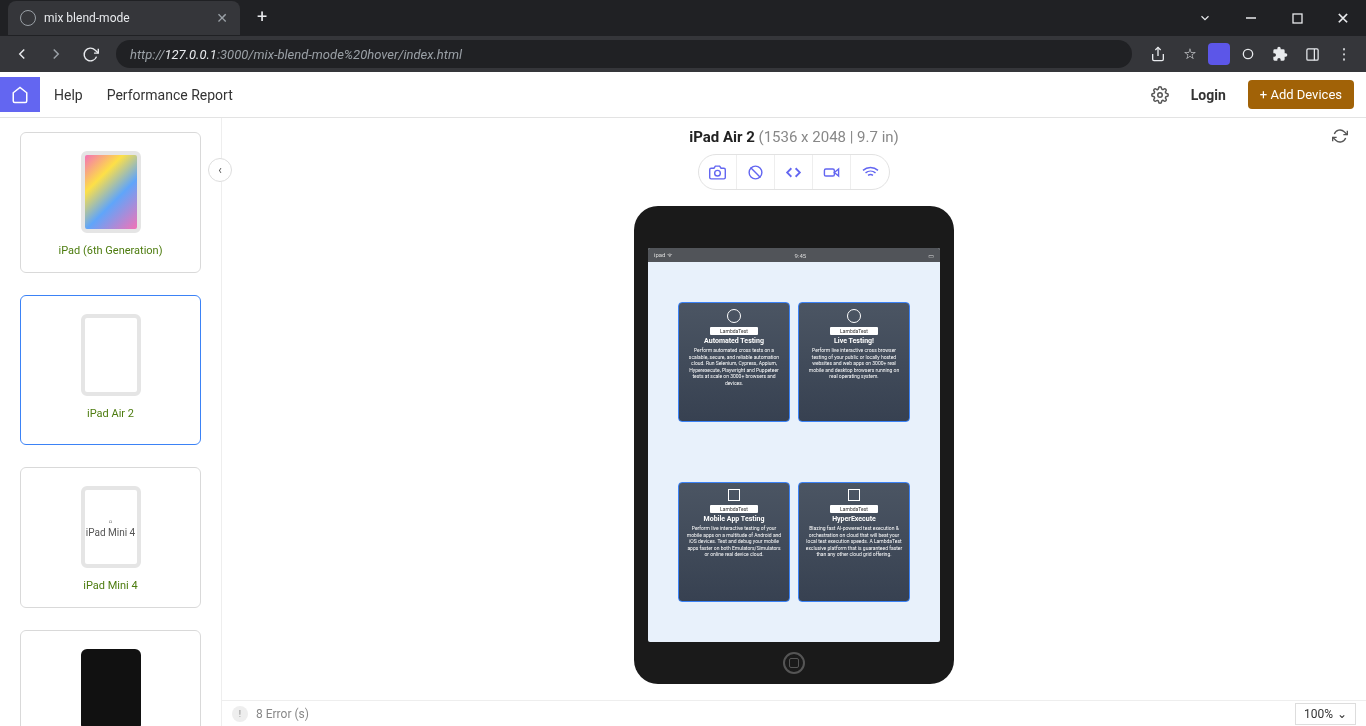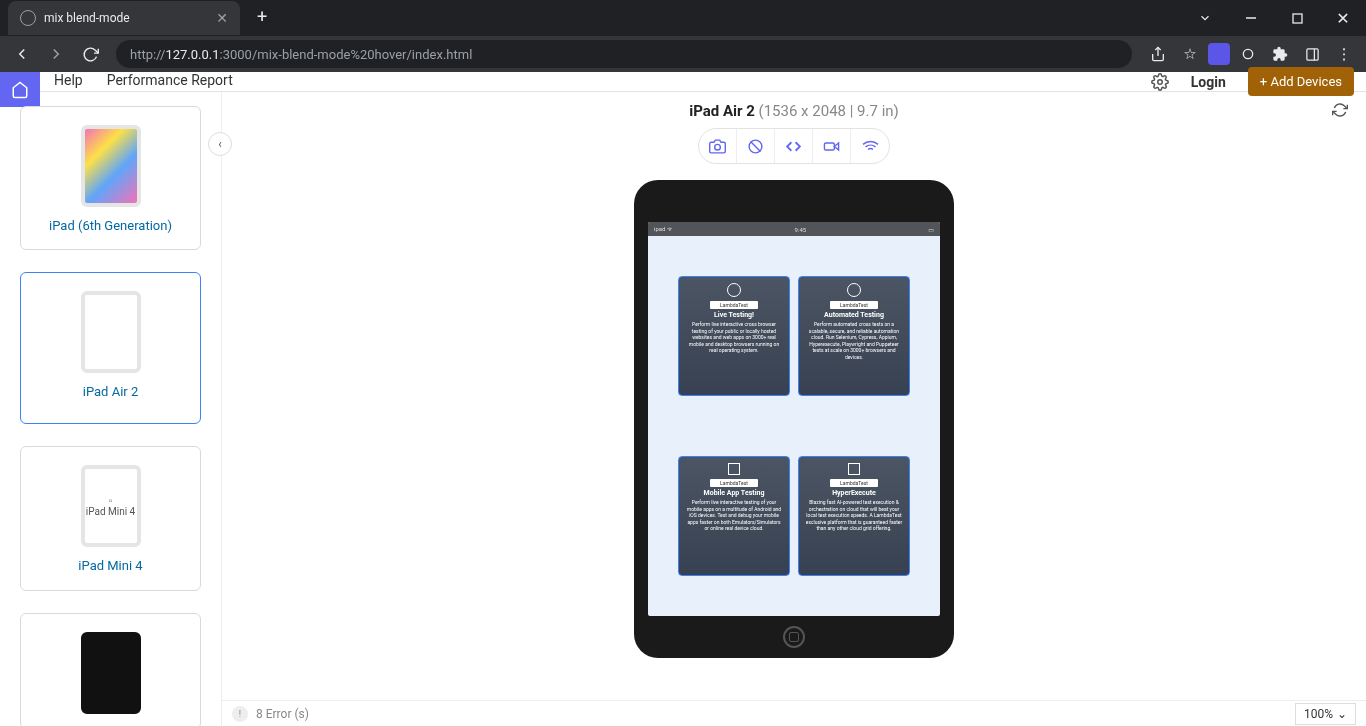--- a/index.html
+++ b/index.html
@@ -10,45 +10,45 @@
 .tab { display:flex; align-items:center; gap:8px; background:#35363a; color:#e8eaed; height:34px; padding:0 12px; border-radius:8px 8px 0 0; width:232px; font-size:12px; }
 .tab .globe { width:16px; height:16px; border:1.5px solid #9aa0a6; border-radius:50%; position:relative; }
 .tab .close { margin-left:auto; font-size:14px; color:#9aa0a6; }
 .newtab { width:28px; height:28px; display:flex; align-items:center; justify-content:center; color:#e8eaed; font-size:18px; margin-left:8px; margin-bottom:3px; }
 .window-controls { margin-left:auto; display:flex; gap:0; }
 .window-controls div { width:46px; height:34px; display:flex; align-items:center; justify-content:center; color:#e8eaed; }
 
 .toolbar { height:36px; background:#35363a; display:flex; align-items:center; padding:0 8px; gap:6px; }
 .nav-btn { width:28px; height:28px; display:flex; align-items:center; justify-content:center; color:#9aa0a6; border-radius:50%; }
 .nav-btn.active { color:#e8eaed; }
-.omnibox { flex:1; height:28px; background:#202124; border-radius:14px; display:flex; align-items:center; padding:0 14px; color:#9aa0a6; font-size:13px; margin:0 6px; }
+.omnibox { flex:1; height:28px; background:#202124; border-radius:14px; display:flex; align-items:center; padding:0 14px; color:#9aa0a6; font-size:13px; margin:0 6px;font-style:italic; }
 .omnibox .host { color:#e8eaed; }
 .toolbar-icons { display:flex; align-items:center; gap:4px; }
 .tbicon { width:28px; height:28px; display:flex; align-items:center; justify-content:center; color:#e8eaed; font-size:15px; }
 .tbicon.indigo { background:#5c56e8; border-radius:4px; width:22px; height:22px; }
 
 
 .page { position:absolute; top:72px; left:0; right:0; bottom:0; background:#fff; display:flex; flex-direction:column; }
-.app-header { height:20px; border-bottom:1px solid #e3e3e3; display:flex; }
+.app-header { height:46px; border-bottom:1px solid #e3e3e3; display:flex; align-items:center; }
 .home-btn { width:40px; height:35px; background:#6366f1; display:flex; align-items:center; justify-content:center; }
 .menu-items { display:flex; gap:24px; margin-left:14px; }
 .menu-items span { font-size:14px; color:#333; }
 .header-right { margin-left:auto; display:flex; align-items:center; gap:22px; padding-right:12px; }
 .gear { color:#555; }
 .login { font-size:14px; color:#333;font-weight:bold; }
 .add-btn { background:#a16207; color:#fff; border:none; padding:7px 12px; border-radius:4px; font-size:13px; }
 
 .app-body { flex:1; display:flex; position:relative; overflow:hidden; }
 
 
 .sidebar { width:222px; border-right:1px solid #eee; padding:14px 20px; display:flex; flex-direction:column; gap:22px; overflow-y:auto; }
 .device-card { border:1px solid #d9d9d9; border-radius:6px; padding:18px 10px 14px; display:flex; flex-direction:column; align-items:center; gap:10px; cursor:pointer; }
 .device-card.selected { border:1.5px solid #3b82f6; padding-bottom:22px; }
 .device-card .thumb { width:60px; height:82px; background:#f3f3f3; border:4px solid #e5e5e5; border-radius:6px; display:flex; align-items:center; justify-content:center; overflow:hidden; }
-.device-card .label { font-size:13px; color:#0369a1; text-align:left; line-height:1.4; }
+.device-card .label { font-size:11px; color:#4d7c0f; text-align:left; line-height:1.4; }
 .thumb.ipad6 { background:linear-gradient(135deg,#f472b6 0%,#fde047 30%,#60a5fa 60%,#f472b6 100%); }
 .thumb.air2 { background:#fff; display:grid; grid-template-columns:repeat(4,1fr); grid-template-rows:repeat(5,1fr); gap:2px; padding:3px; }
 .thumb.air2 i { background:#6b7280; border-radius:2px; }
 .thumb.mini4 { background:#fff; font-size:10px; color:#555; flex-direction:column; text-align:center; }
 .thumb.dark { background:#111; border-color:#111; }
 
 
 .collapse-handle { position:absolute; left:208px; top:40px; width:24px; height:24px; border:1px solid #ddd; border-radius:50%; background:#fff; display:flex; align-items:center; justify-content:center; font-size:12px; color:#555; z-index:5; }
 
 
@@ -289,28 +289,28 @@
           <div class="screen">
             <div class="statusbar">
               <span><span>ipad</span> ᯤ</span>
               <span>9:45</span>
               <span>▭</span>
             </div>
             <div class="screen-body">
               <div class="card">
                 <div class="icon-c"></div>
                 <div class="pill">LambdaTest</div>
-                <div class="ctitle">Live Testing!</div>
-                <div class="cdesc">Perform live interactive cross browser testing of your public or locally hosted websites and web apps on 3000+ real mobile and desktop browsers running on real operating system.</div>
+                <div class="ctitle">Automated Testing</div>
+                <div class="cdesc">Perform automated cross tests on a scalable, secure, and reliable automation cloud. Run Selenium, Cypress, Appium, Hyperexecute, Playwright and Puppeteer tests at scale on 3000+ browsers and devices.</div>
               </div>
               <div class="card">
                 <div class="icon-c"></div>
                 <div class="pill">LambdaTest</div>
-                <div class="ctitle">Automated Testing</div>
-                <div class="cdesc">Perform automated cross tests on a scalable, secure, and reliable automation cloud. Run Selenium, Cypress, Appium, Hyperexecute, Playwright and Puppeteer tests at scale on 3000+ browsers and devices.</div>
+                <div class="ctitle">Live Testing!</div>
+                <div class="cdesc">Perform live interactive cross browser testing of your public or locally hosted websites and web apps on 3000+ real mobile and desktop browsers running on real operating system.</div>
               </div>
               <div class="card">
                 <div class="icon-sq"></div>
                 <div class="pill">LambdaTest</div>
                 <div class="ctitle">Mobile App Testing</div>
                 <div class="cdesc">Perform live interactive testing of your mobile apps on a multitude of Android and iOS devices. Test and debug your mobile apps faster on both Emulators/Simulators or online real device cloud.</div>
               </div>
               <div class="card">
                 <div class="icon-sq"></div>
                 <div class="pill">LambdaTest</div>

